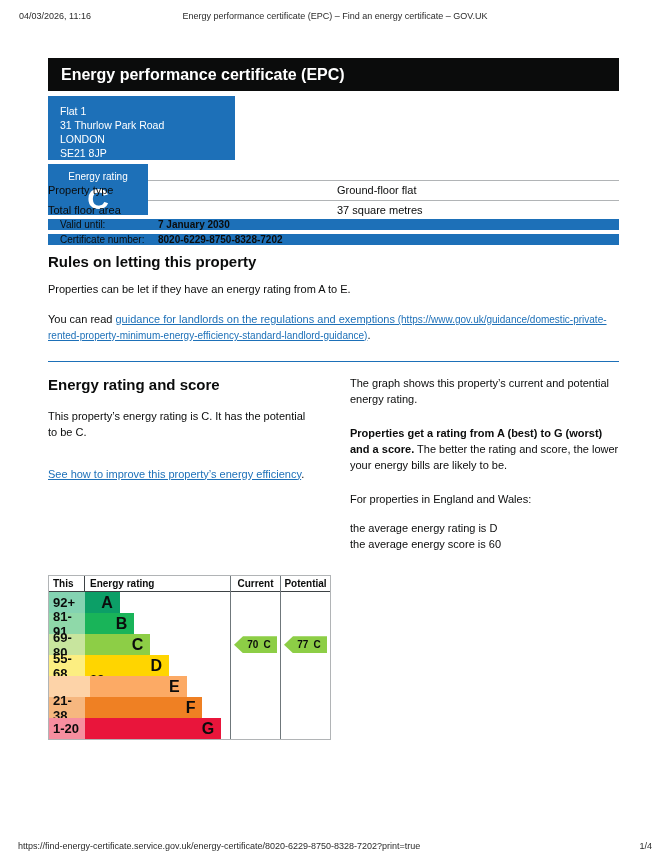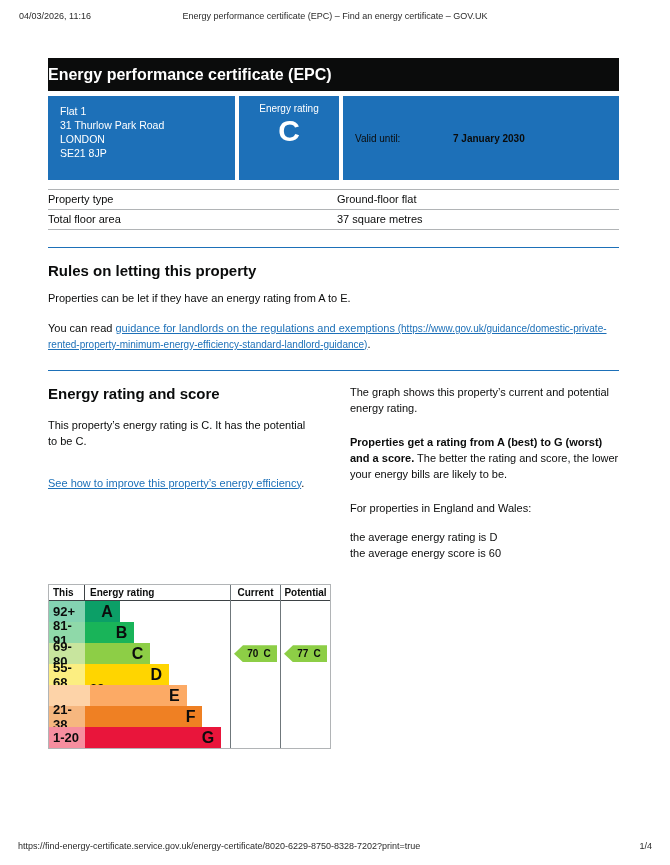--- a/index.html
+++ b/index.html
@@ -30,25 +30,26 @@
   .print-footer .url { position: absolute; left: 18px; bottom: 0; }
   .print-footer .pagenum { position: absolute; right: 18px; bottom: 0; }
 
   .content { padding: 58px 51px 0 48px; }
 
   
   .banner {
     background: #0b0c0c; color: #ffffff;
     height: 33px; line-height: 33px;
     font-size: 16px; font-weight: bold;
+    padding-left: 13px;
     margin-bottom: 5px;
   }
 
   
-  .summary-box { display: flex; gap: 4px; height: 84px; }
+  .summary-box { display: flex; gap: 4px; height: 75px; flex-direction: column; }
   .summary-box .panel { background: #1d70b8; color: #ffffff; }
   .panel-address { width: 187px; padding: 9px 0 0 12px; font-size: 10.5px; line-height: 1.32; }
   .panel-rating { width: 100px; text-align: center; padding-top: 7px; }
   .panel-rating .rating-label { font-size: 10px; }
   .panel-rating .rating-letter { font-size: 30px; font-weight: bold; line-height: 1.1; }
   .panel-details { flex: 1; display: flex; flex-direction: column; gap: 4px; }
   .panel-details .detail-row {
     background: #1d70b8; flex: 1;
     display: flex; align-items: center;
     padding-left: 12px; font-size: 10px;
@@ -146,20 +147,24 @@
       </div>
       <div class="panel panel-rating">
         <div class="rating-label">Energy rating</div>
         <div class="rating-letter">C</div>
       </div>
       <div class="panel-details">
         <div class="detail-row">
           <span class="detail-label">Valid until:</span>
           <span class="detail-value">7 January 2030</span>
         </div>
+        <div class="detail-row">
+          <span class="detail-label">Certificate number:</span>
+          <span class="detail-value">8020-6229-8750-8328-7202</span>
+        </div>
       </div>
     </div>
 
     <div class="property-table">
       <div class="prow">
         <span class="plabel">Property type</span>
         <span class="pvalue">Ground-floor flat</span>
       </div>
       <div class="prow">
         <span class="plabel">Total floor area</span>

